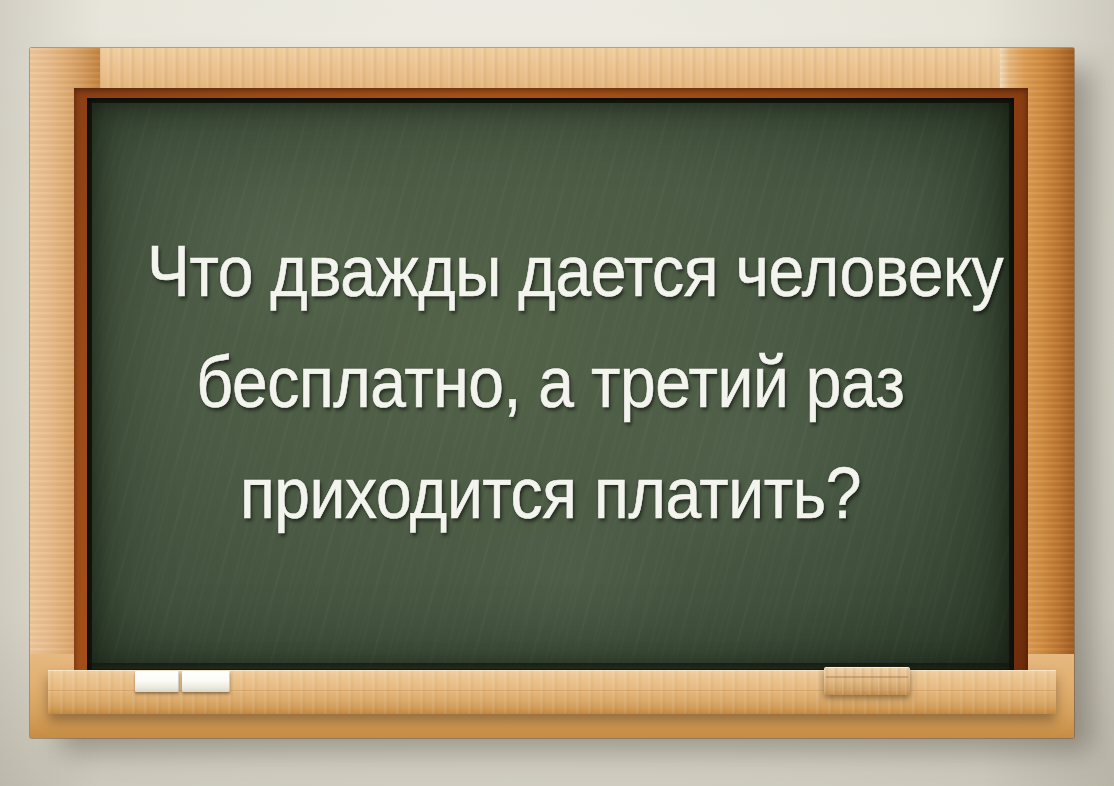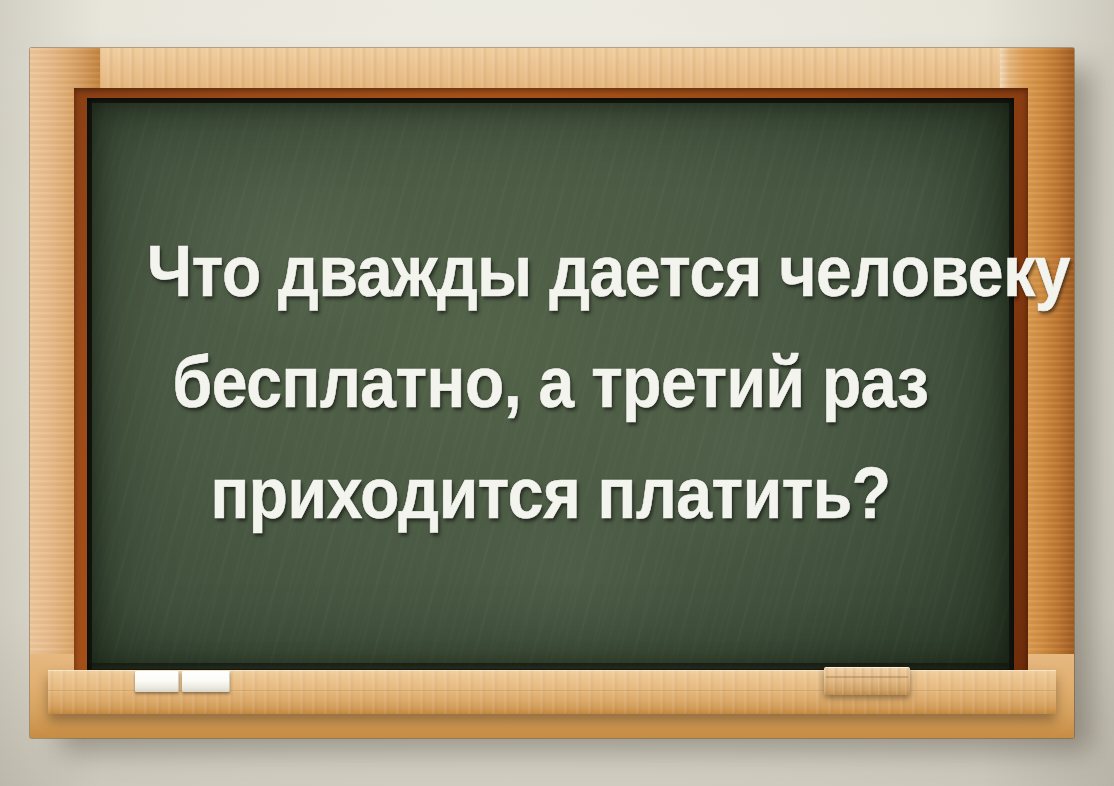--- a/index.html
+++ b/index.html
@@ -239,21 +239,21 @@
 
   
   #board-text {
     position: absolute;
     left: 0;
     right: 0;
     top: 112px;
     text-align: center;
     color: #f4f4ef;
     font-family: "Liberation Sans Narrow", "Liberation Sans", "DejaVu Sans", sans-serif;
-    font-weight: 700;
+    font-weight: 400;
     font-size: 73px;
     line-height: 111px;
     letter-spacing: -0.5px;
     text-shadow:
       2px 3px 4px rgba(0,0,0,.55),
       0 0 2px rgba(0,0,0,.35);
     -webkit-text-stroke: 0.6px #f4f4ef;
     user-select: none;
   }
   #board-text .line {

